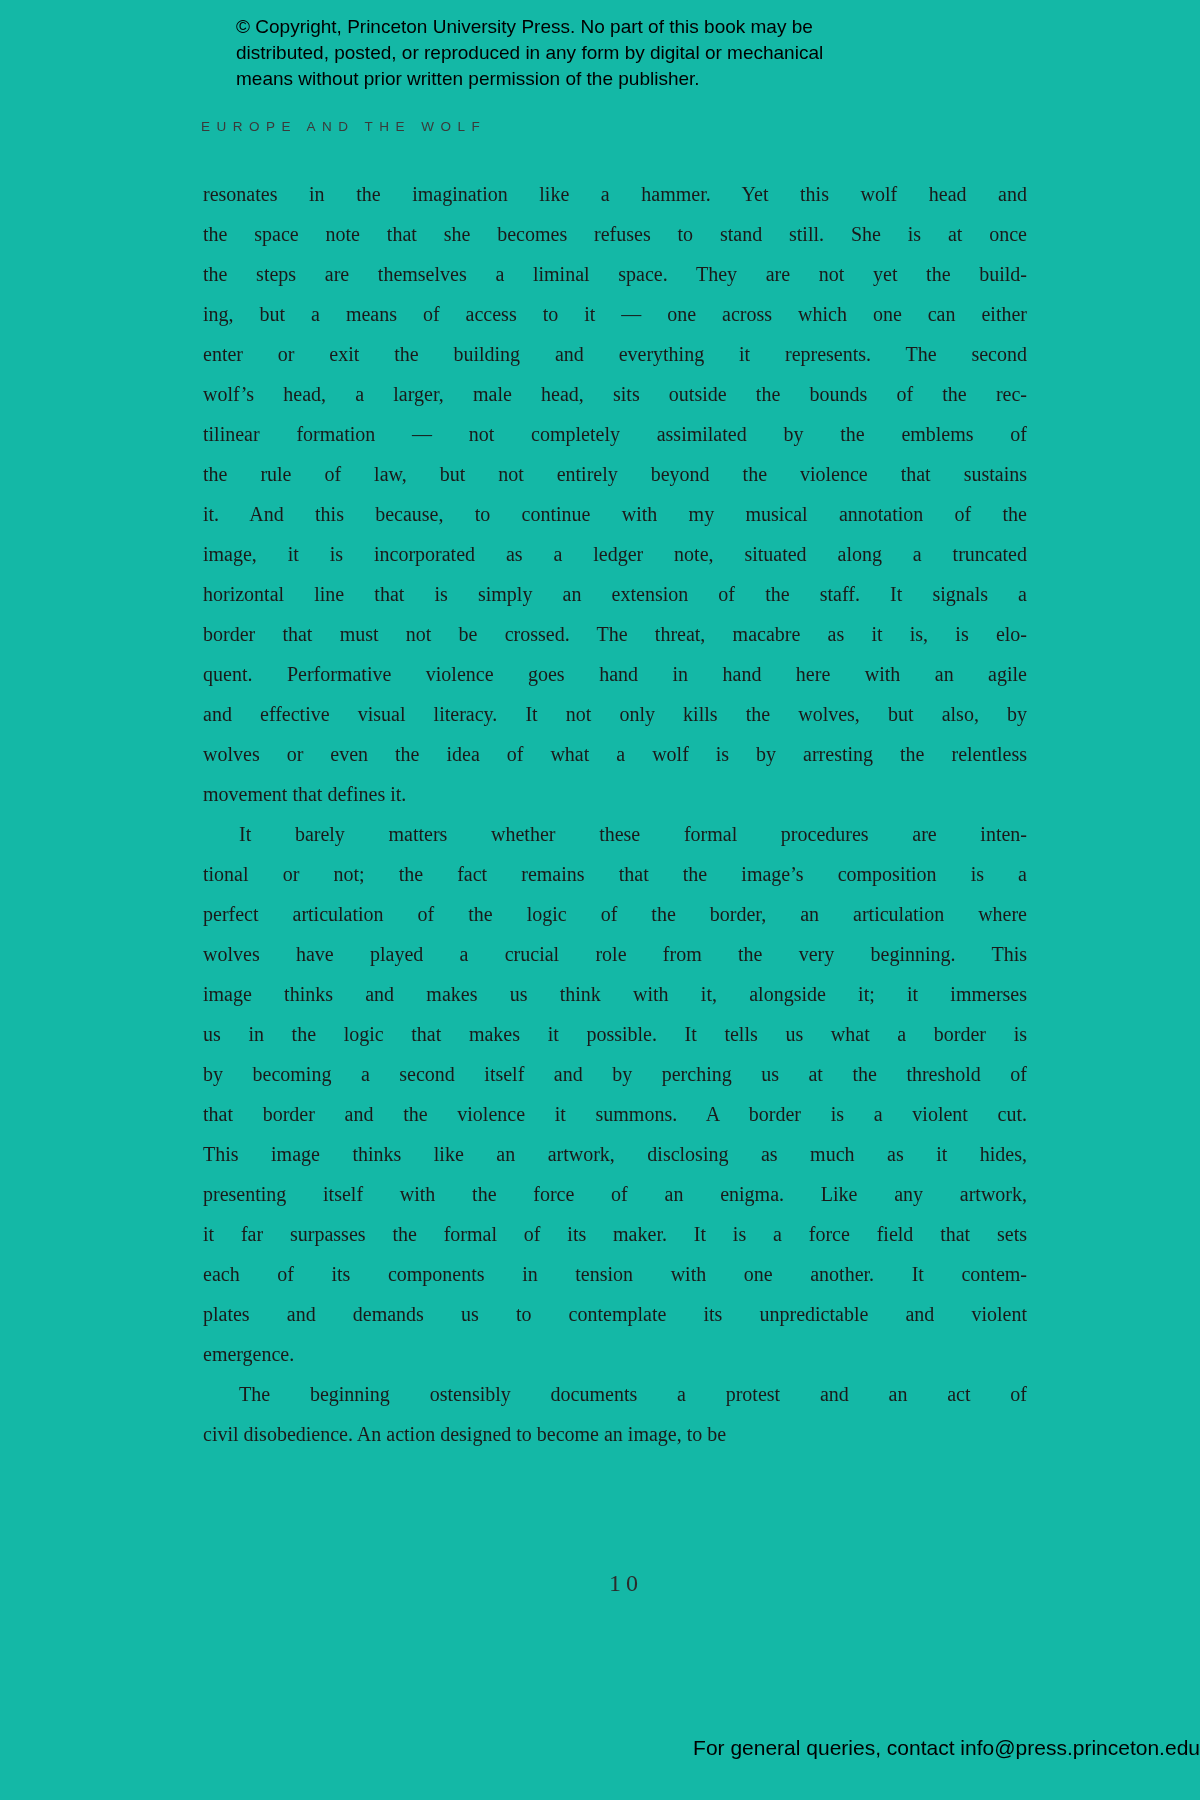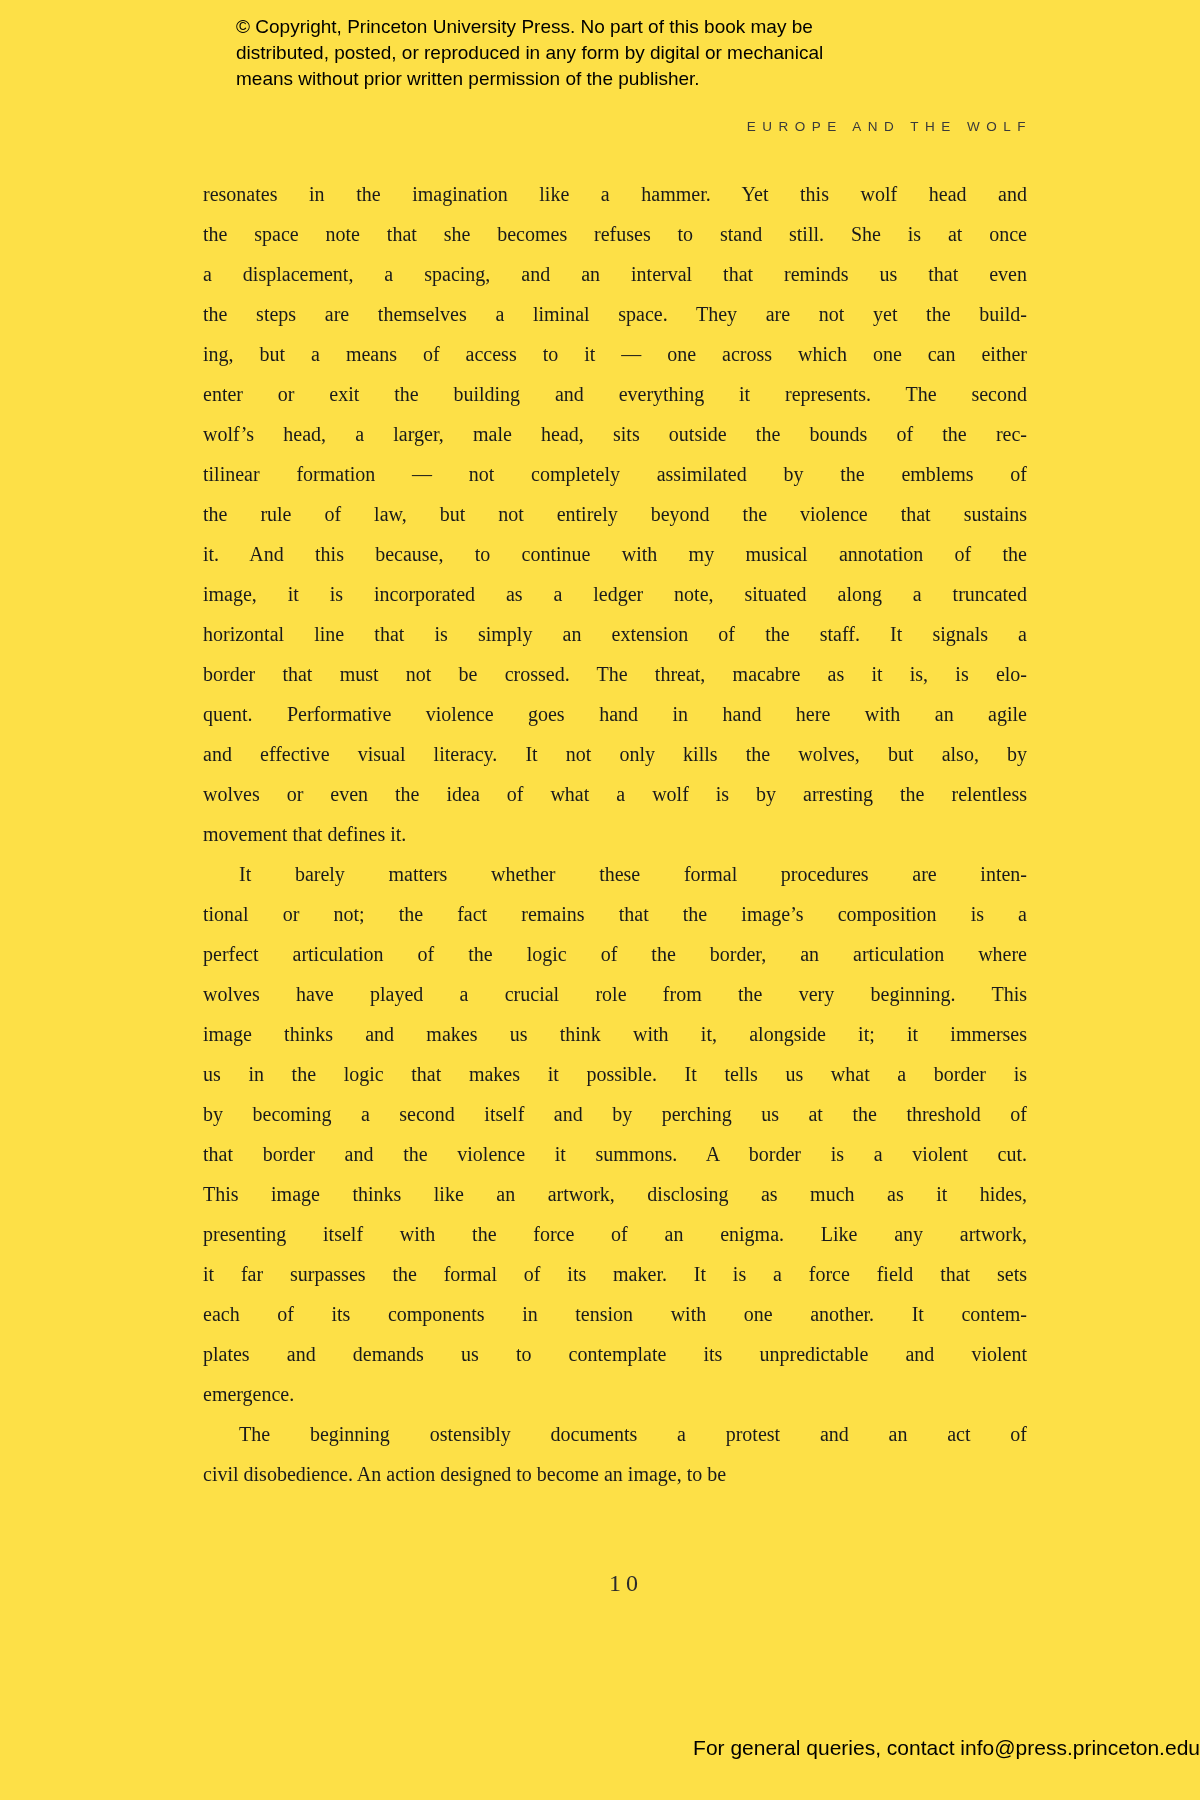--- a/index.html
+++ b/index.html
@@ -4,36 +4,36 @@
 <style>
   html, body { margin: 0; padding: 0; }
   body {
     width: 1200px; height: 1800px;
     background: #ffffff;
     font-family: "Liberation Serif", serif;
   }
   .page {
     position: relative;
     width: 1200px; height: 1800px;
-    background: #fde047;
+    background: #14b8a6;
     overflow: hidden;
   }
   .copyright {
     position: absolute;
     left: 236px; top: 14px;
     font-family: "Liberation Sans", sans-serif;
     font-size: 19px;
     line-height: 26px;
     color: #000000;
   }
   .running-head {
     position: absolute;
-    left: 208px; top: 119px;
+    left: 201px; top: 119px;
     width: 824px;
-    text-align: right;
+    text-align: left;
     font-family: "Liberation Sans", sans-serif;
     font-size: 13.5px;
     font-weight: 400;
     letter-spacing: 6.5px;
     color: #3a3a3a;
     white-space: nowrap;
   }
   .body-text {
     position: absolute;
     left: 203px; top: 174px;
@@ -82,21 +82,20 @@
     <div>distributed, posted, or reproduced in any form by digital or mechanical</div>
     <div>means without prior written permission of the publisher.</div>
   </div>
 
   <div class="running-head">EUROPE AND THE WOLF</div>
 
   <div class="body-text">
       <div>
         <div class="line">resonates in the imagination like a hammer. Yet this wolf head and</div>
         <div class="line">the space note that she becomes refuses to stand still. She is at once</div>
-        <div class="line">a displacement, a spacing, and an interval that reminds us that even</div>
         <div class="line">the steps are themselves a liminal space. They are not yet the build-</div>
         <div class="line">ing, but a means of access to it — one across which one can either</div>
         <div class="line">enter or exit the building and everything it represents. The second</div>
         <div class="line">wolf’s head, a larger, male head, sits outside the bounds of the rec-</div>
         <div class="line">tilinear formation — not completely assimilated by the emblems of</div>
         <div class="line">the rule of law, but not entirely beyond the violence that sustains</div>
         <div class="line">it. And this because, to continue with my musical annotation of the</div>
         <div class="line">image, it is incorporated as a ledger note, situated along a truncated</div>
         <div class="line">horizontal line that is simply an extension of the staff. It signals a</div>
         <div class="line">border that must not be crossed. The threat, macabre as it is, is elo-</div>

